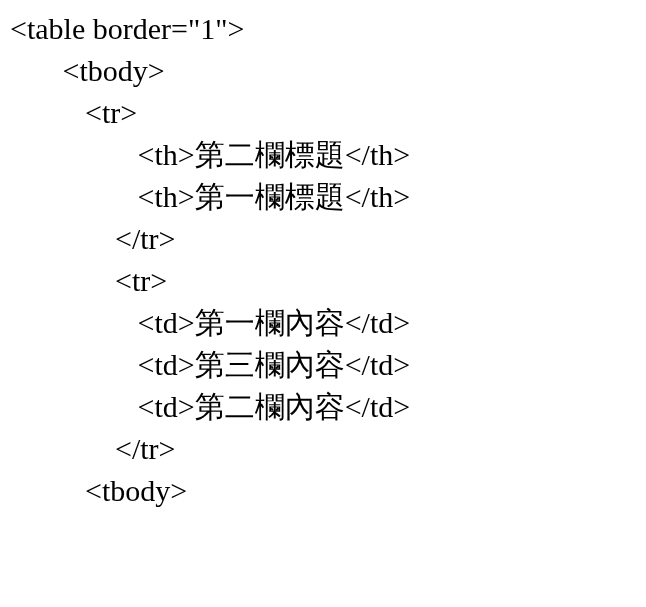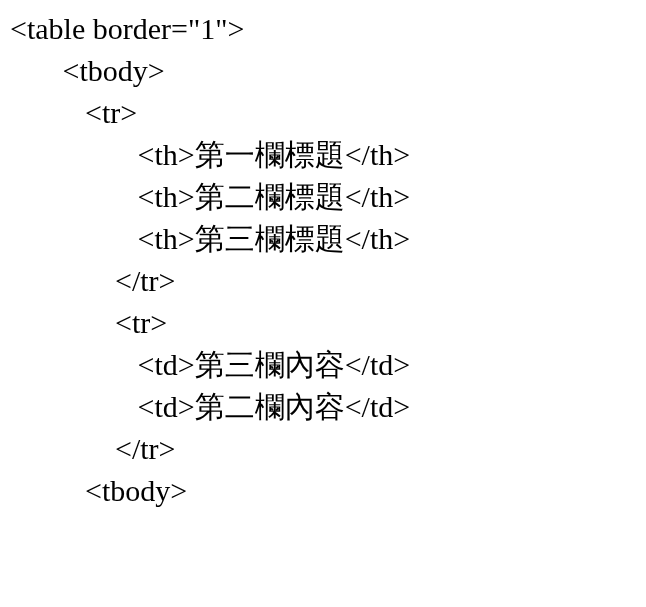--- a/index.html
+++ b/index.html
@@ -27,22 +27,22 @@
     height: 42px;
   }
 </style>
 </head>
 <body>
 
 <div class="code-block">
   <div class="code-line">&lt;table border="1"&gt;</div>
   <div class="code-line">       &lt;tbody&gt;</div>
   <div class="code-line">          &lt;tr&gt;</div>
+  <div class="code-line">                 &lt;th&gt;第二欄標題&lt;/th&gt;</div>
   <div class="code-line">                 &lt;th&gt;第一欄標題&lt;/th&gt;</div>
-  <div class="code-line">                 &lt;th&gt;第二欄標題&lt;/th&gt;</div>
-  <div class="code-line">                 &lt;th&gt;第三欄標題&lt;/th&gt;</div>
   <div class="code-line">              &lt;/tr&gt;</div>
   <div class="code-line">              &lt;tr&gt;</div>
+  <div class="code-line">                 &lt;td&gt;第一欄內容&lt;/td&gt;</div>
   <div class="code-line">                 &lt;td&gt;第三欄內容&lt;/td&gt;</div>
   <div class="code-line">                 &lt;td&gt;第二欄內容&lt;/td&gt;</div>
   <div class="code-line">              &lt;/tr&gt;</div>
   <div class="code-line">          &lt;tbody&gt;</div>
 </div>
 
 </body></html>

